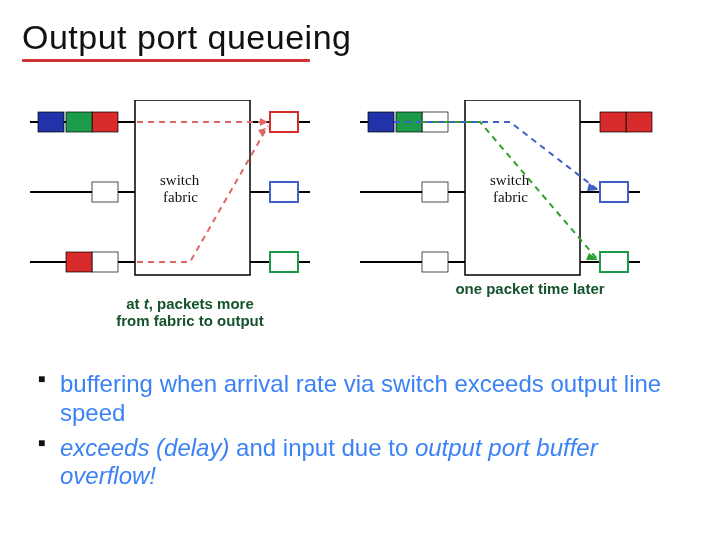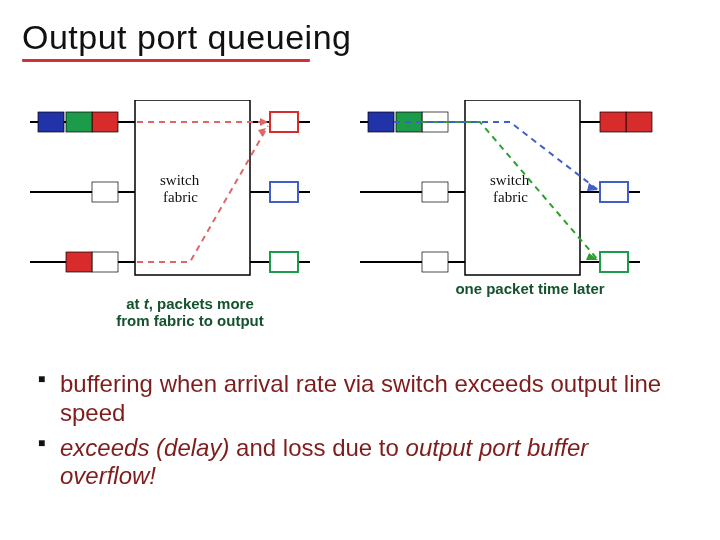--- a/index.html
+++ b/index.html
@@ -68,21 +68,21 @@
     margin: 0;
     padding: 0;
     list-style: none;
   }
   ul.bullets li {
     position: relative;
     padding-left: 32px;
     font-size: 24px;
     line-height: 1.2;
     margin-bottom: 6px;
-    color: #7f1d1d;
+    color: #3b82f6;
   }
   ul.bullets li::before {
     content: "■";
     position: absolute;
     left: 10px;
     top: 2px;
     font-size: 12px;
     color: #111;
   }
   .italic {
@@ -173,17 +173,17 @@
 
   <div class="caption caption-left">
     <span>at </span><span class="italic-t">t</span><span>, packets more</span><br>
     <span>from fabric to output</span>
   </div>
   <div class="caption caption-right">one packet time later</div>
 
   <ul class="bullets">
     <li>buffering when arrival rate via switch exceeds output line speed</li>
     <li>
-      <span class="italic">exceeds (delay)</span><span> and loss due to </span><span class="italic">output port buffer overflow!</span>
+      <span class="italic">exceeds (delay)</span><span> and input due to </span><span class="italic">output port buffer overflow!</span>
     </li>
   </ul>
 
 </div>
 
 </body></html>

